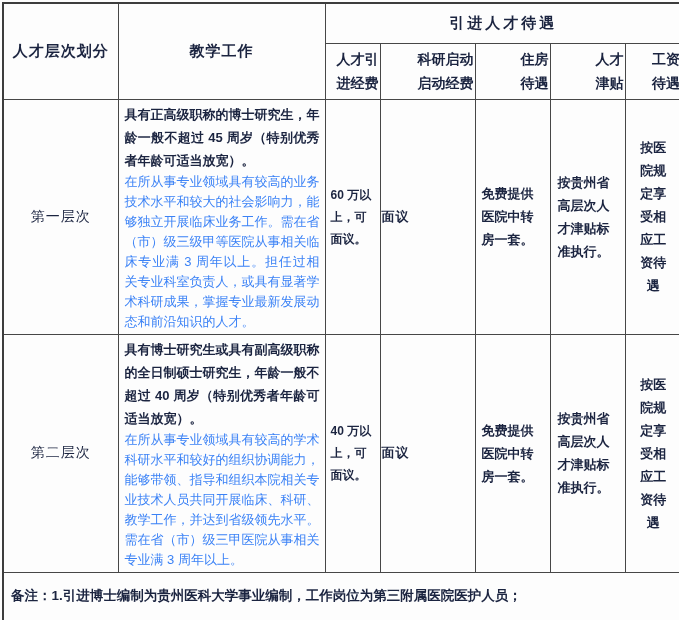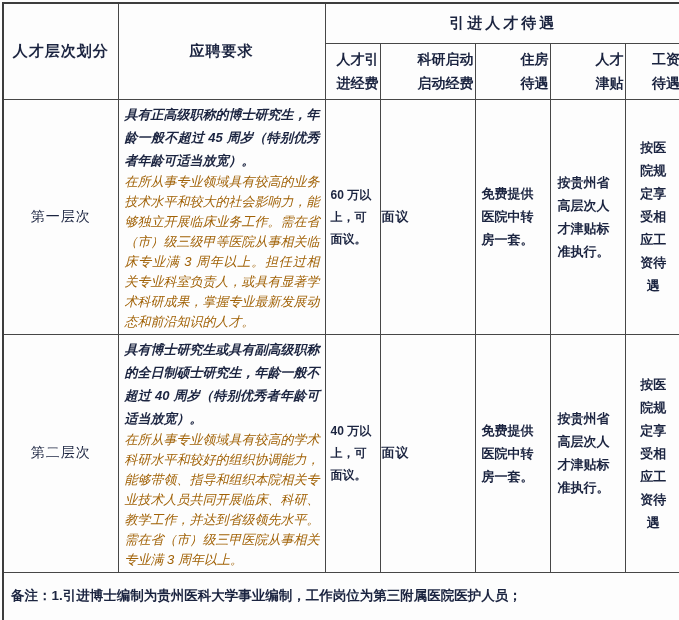--- a/index.html
+++ b/index.html
@@ -24,23 +24,23 @@
   }
   table{border:2px solid #3d3d3d;}
   th{font-weight:bold;text-align:center;vertical-align:middle;white-space:pre-line;}
   .h-group{font-size:15px;letter-spacing:3px;height:40px;}
   .h-sub td, .h-sub th{height:56px;font-size:14px;line-height:24px;text-align:right;}
   .h-main{font-size:15px;letter-spacing:1px;}
 
   .tier{font-weight:normal;font-size:14px;text-align:center;vertical-align:middle;letter-spacing:1px;}
 
   .req{vertical-align:top;padding:3px 5px 2px 6px;text-align:justify;}
-  .req p{margin:0;line-height:20px;font-style:italic;}
+  .req p{margin:0;line-height:20px;}
   .req .b{font-weight:bold;color:#1b2440;line-height:23px;}
-  .req .n{font-weight:normal;color:#a16207;}
+  .req .n{font-weight:normal;color:#3b82f6;}
 
   .fund{vertical-align:middle;padding:2px 3px 2px 5px;font-weight:bold;font-size:12px;line-height:22px;text-align:left;margin-top:36px;}
   .negotiable{vertical-align:middle;font-weight:bold;letter-spacing:1px;}
   .housing{vertical-align:middle;padding:2px 6px;font-weight:bold;line-height:23px;text-align:left;}
   .allowance{vertical-align:middle;padding:12px 7px;font-weight:bold;line-height:23px;text-align:left;}
   .salary{vertical-align:middle;padding:2px 14px;font-weight:bold;line-height:23px;text-align:center;}
 
   .row1 td{height:229px;}
   .row2 td{height:218px;}
 
@@ -63,21 +63,21 @@
       <col style="width:55px">
       <col style="width:95px">
       <col style="width:75px">
       <col style="width:75px">
       <col style="width:57px">
     </colgroup>
 
     <tbody>
         <tr>
       <th rowspan="2" class="h-main">人才层次划分</th>
-      <th rowspan="2" class="h-main">应聘要求</th>
+      <th rowspan="2" class="h-main">教学工作</th>
       <th colspan="5" class="h-group">引进人才待遇</th>
     </tr>
 
     <tr class="h-sub">
       <th>人才引
 进经费</th>
       <th>科研启动
 启动经费</th>
       <th>住房
 待遇</th>

